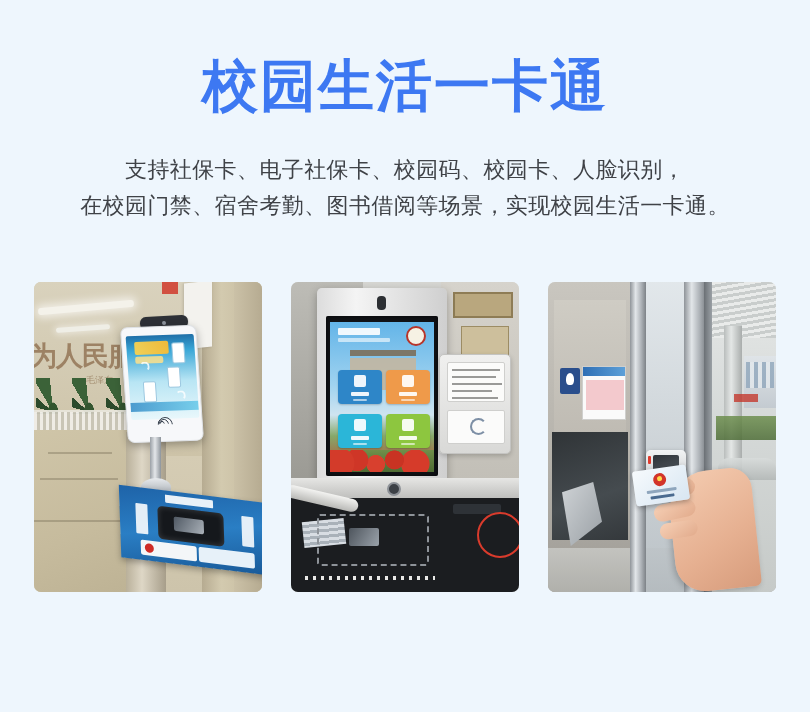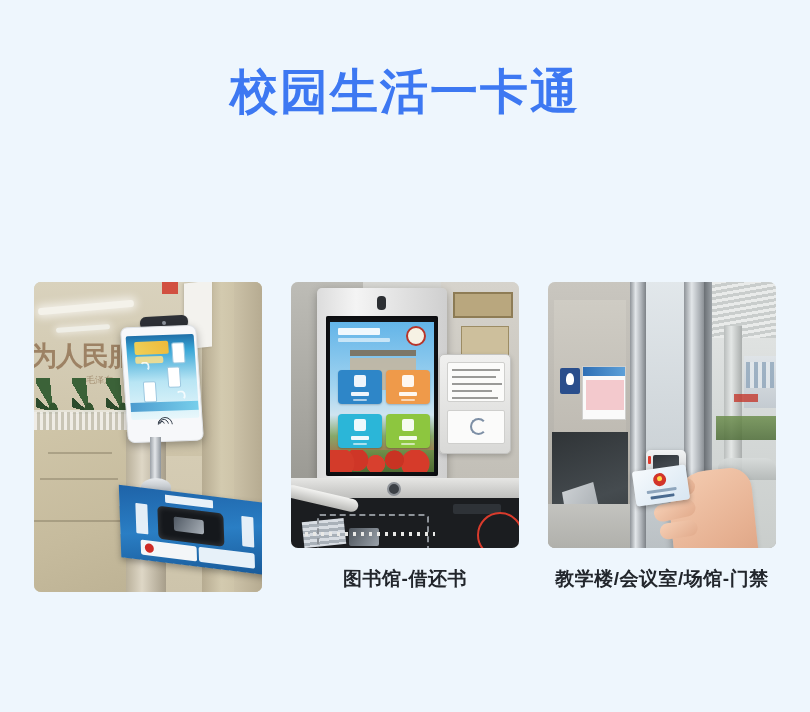--- a/index.html
+++ b/index.html
@@ -20,25 +20,25 @@
   .page {
     position: relative;
     width: 810px;
     height: 712px;
     background: #eef6fd;
   }
 
   
   .title {
     position: absolute;
-    top: 64px;
+    top: 58px;
     left: 0;
     width: 810px;
     text-align: center;
-    font-size: 48px;
+    font-size: 56px;
     line-height: 56px;
     font-weight: 700;
     letter-spacing: 2px;
     color: #3d78f2;
   }
 
   .subtitle {
     position: absolute;
     top: 152px;
     left: 0;
@@ -571,20 +571,24 @@
   .p3 .finger.f2 { left: -16px; top: 28px; width: 42px; height: 17px; transform: rotate(-6deg); }
   .p3 .finger.f3 { left: -12px; top: 48px; width: 38px; height: 16px; transform: rotate(-2deg); }
 </style>
 </head>
 <body>
 
 <div class="page">
 
   <h1 class="title">校园生活一卡通</h1>
 
+  <div class="subtitle">
+    <span class="line">支持社保卡、电子社保卡、校园码、校园卡、人脸识别，</span>
+    <span class="line">在校园门禁、宿舍考勤、图书借阅等场景，实现校园生活一卡通。</span>
+  </div>
 
   <div class="cards">
 
     <div class="card">
       <div class="photo p1">
         <div class="wall"></div>
         <div class="ceilinglight"></div>
         <div class="ceilinglight2"></div>
         <div class="calli">为人民服务</div>
         <div class="calli-sub">毛泽东</div>
@@ -693,21 +697,20 @@
         <div class="desk"></div>
         <div class="desk-top"></div>
         <div class="desk-cam"></div>
         <div class="armbar"></div>
         <div class="tray"></div>
         <div class="book-area"></div>
         <div class="slot"></div>
         <div class="redcircle"></div>
         <div class="dotrow"></div>
       </div>
-      <div class="caption">图书馆-借还书</div>
     </div>
 
     <div class="card">
       <div class="photo p3">
         <div class="indoor"></div>
         <div class="indoor-wall"></div>
         <div class="sign-blue"></div>
         <div class="poster">
           <div class="ph"></div>
           <div class="pb"></div>
@@ -737,17 +740,16 @@
           <div class="finger f1"></div>
           <div class="finger f2"></div>
           <div class="finger f3"></div>
         </div>
         <div class="card">
           <div class="emblem"></div>
           <div class="l1"></div>
           <div class="l2"></div>
         </div>
       </div>
-      <div class="caption">教学楼/会议室/场馆-门禁</div>
     </div>
 
   </div>
 </div>
 
 </body></html>

